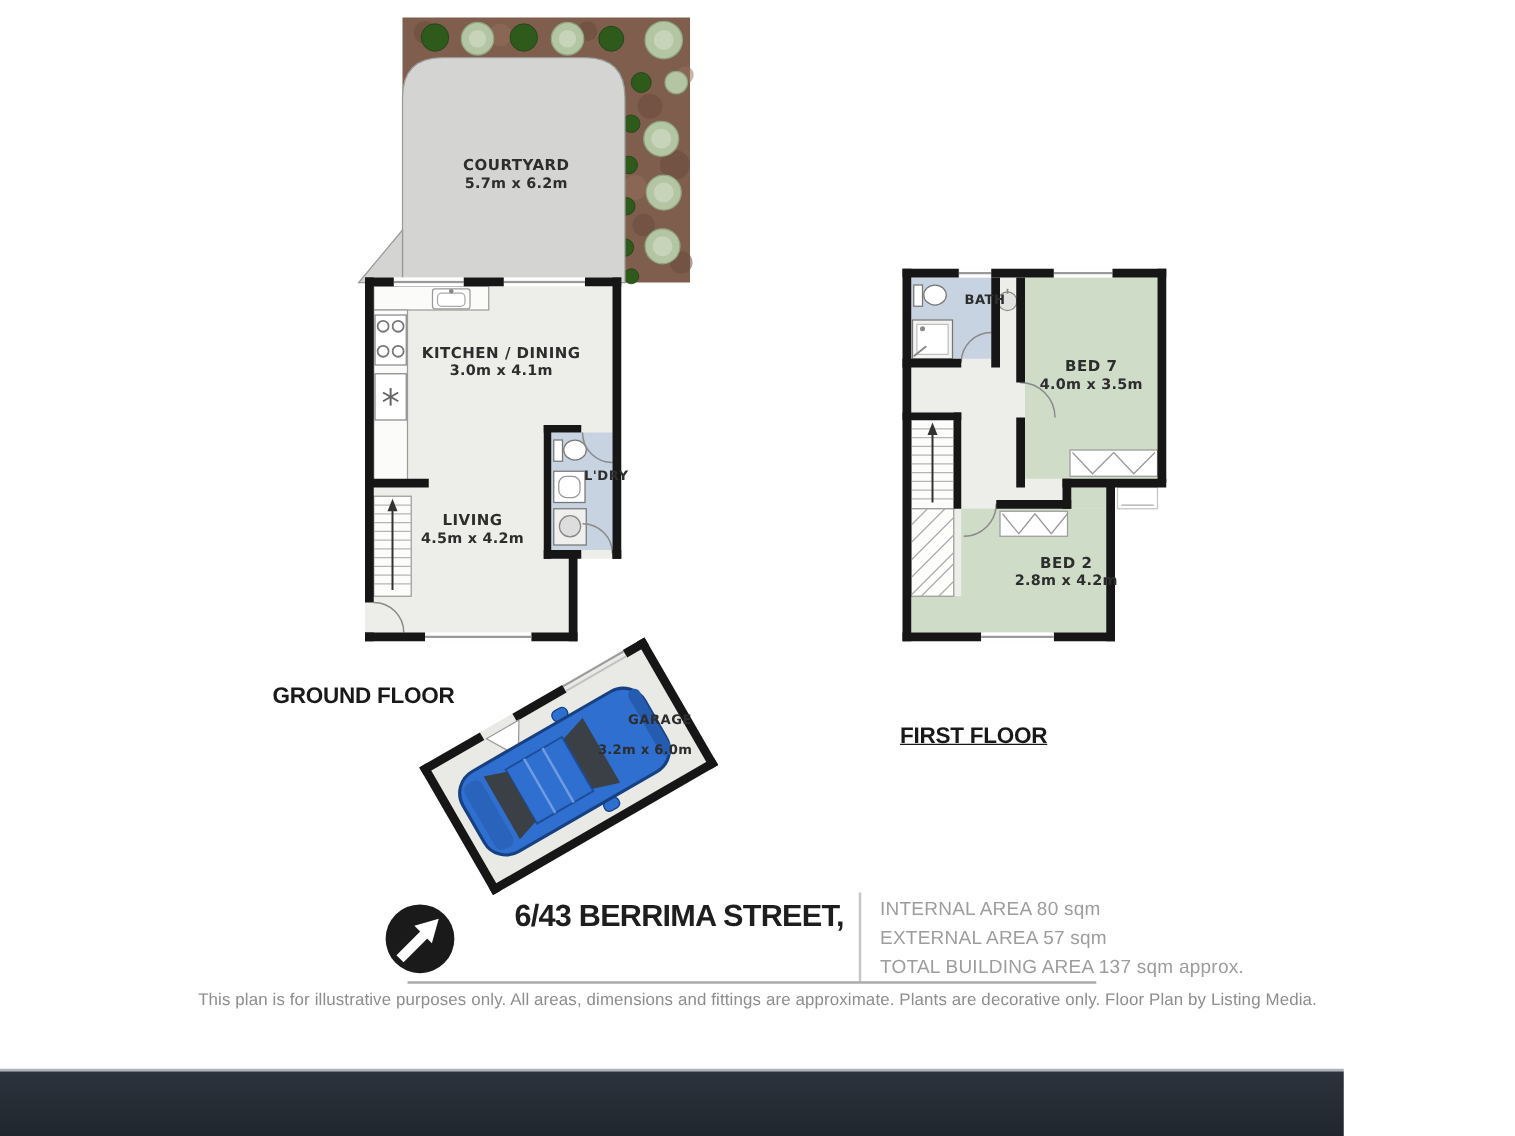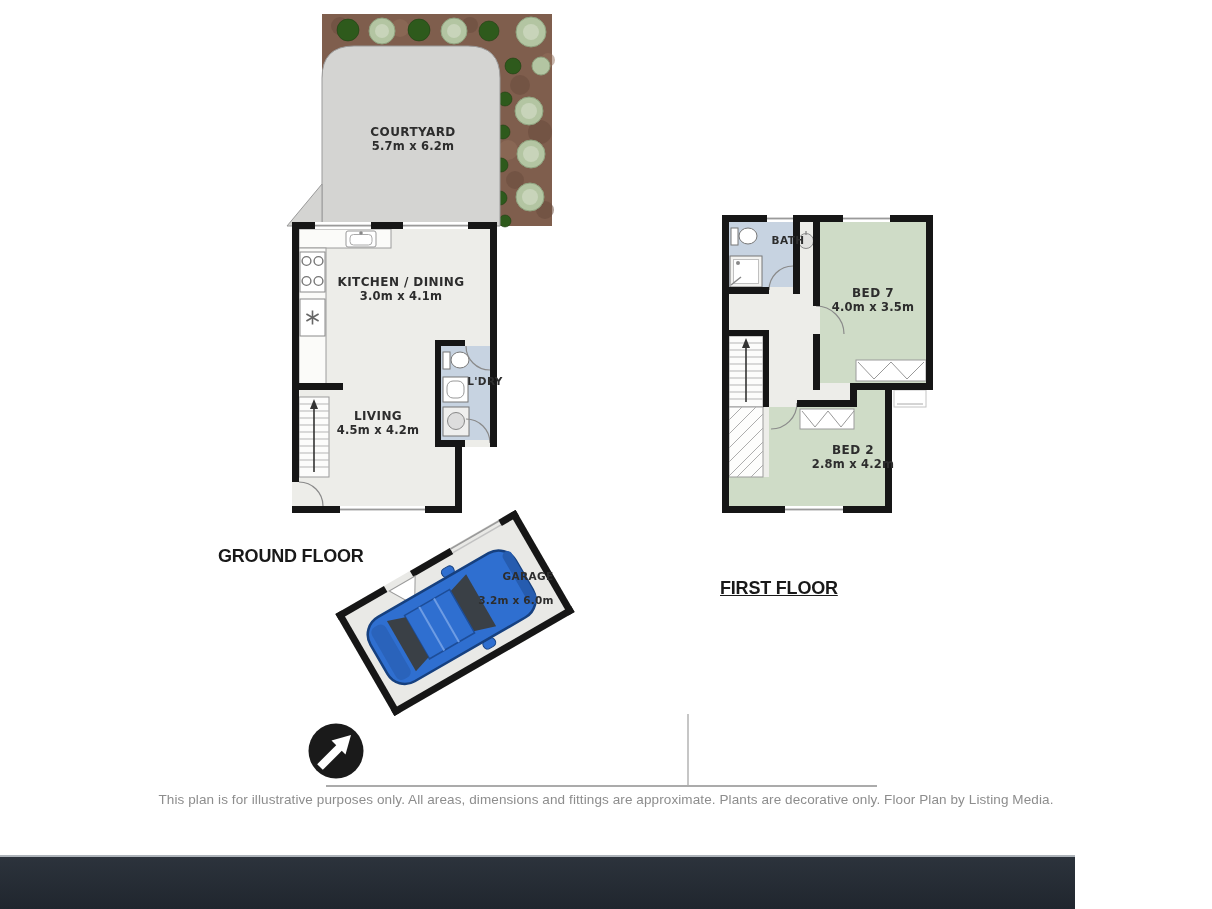--- a/index.html
+++ b/index.html
@@ -319,24 +319,30 @@
 
 <div class="label" style="left:516px;top:570px;">
   <div class="room-name-sm">GARAGE</div>
   <div class="room-dims" style="font-size:10.5px;margin-top:12px;">3.2m x 6.0m</div>
 </div>
 
 <div class="floor-title" style="left:218px;top:546px;">GROUND FLOOR</div>
 <div class="floor-title" style="left:720px;top:578px;text-decoration:underline;">FIRST FLOOR</div>
 
 <div class="address">
+  <div>6/43 BERRIMA STREET,</div>
 </div>
 
 <div class="divider-v"></div>
 
+<div class="areas">
+  <div>INTERNAL AREA 80 sqm</div>
+  <div>EXTERNAL AREA 57 sqm</div>
+  <div>TOTAL BUILDING AREA 137 sqm approx.</div>
+</div>
 
 <div class="rule-h"></div>
 
 <div class="disclaimer">This plan is for illustrative purposes only. All areas, dimensions and fittings are approximate. Plants are decorative only. Floor Plan by Listing Media.</div>
 
 <div class="footer-bar"></div>
 
 </div>
 
 </body></html>

